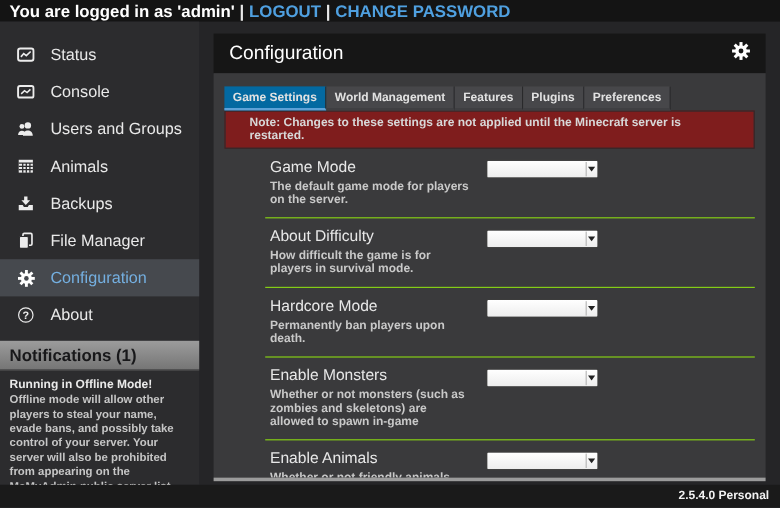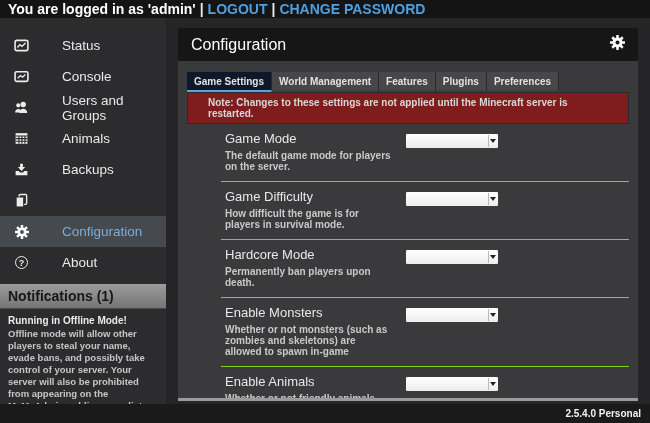--- a/index.html
+++ b/index.html
@@ -19,21 +19,21 @@
   .topbar .sep { color: #e8e8e8; margin: 0 4px; }
   .topbar .link { color: #4fa0e0; cursor: pointer; text-decoration: none; }
   
   .sidebar {
     position: absolute; left: 0; top: 18px; bottom: 19px; width: 166px;
     background: #2c2c2e;
   }
   .menu { padding-top: 12px; }
   .menu-item {
     height: 31px; display: flex; align-items: center;
-    padding-left: 13px; color: #e9e9e9; cursor: pointer; gap: 20px;
+    padding-left: 13px; color: #e9e9e9; cursor: pointer;
   }
   .menu-item .icon {
     width: 17px; height: 17px; display: flex;
     align-items: center; justify-content: center; color: #ececec;
     flex: 0 0 17px;
   }
   .menu-item .label { margin-left: 12px; font-size: 13.5px; }
   .menu-item.active { background: #46494e; }
   .menu-item.active .label { color: #74afe0; }
   .qmark {
@@ -72,21 +72,21 @@
     position: absolute; bottom: 0; left: 0; right: 0; height: 3px;
     background: #9b9b9b;
   }
   
   .tabs { display: flex; font-size: 10px; font-weight: bold; color: #e2e2e2; }
   .tab {
     padding: 4px 7px 3px; background: #47474a;
     border-right: 1px solid #29292b; border-bottom: 2px solid #3f3f42;
     white-space: nowrap; cursor: pointer;
   }
-  .tab.active { background: #0f172a; border-bottom-color: #5da2d8; }
+  .tab.active { background: #0369a1; border-bottom-color: #5da2d8; }
   .note {
     background: #7f1d1d; border: 1px solid #2b2b2d;
     padding: 4px 20px; font-size: 10px; font-weight: bold; color: #d8d8d8;
   }
   
   .row { display: flex; padding: 7px 3px 9px 4px; border-bottom: 1px solid #84cc16; margin-left: 34px; }
   .row-left { width: 170px; margin-right: 10px; }
   .row-title { font-size: 13px; font-weight: 400; color: #e8e8e8; margin-bottom: 4px; }
   .row-desc { font-size: 10px; font-weight: bold; color: #c9c9c9; line-height: 11px; }
   .select {
@@ -178,20 +178,21 @@
       <span class="label">Backups</span>
     </div>
 
     <div class="menu-item">
       <span class="icon">
         <svg width="15" height="15" viewBox="0 0 14 14">
             <rect x="4.8" y="1.4" width="7" height="9.2" rx="1" fill="none" stroke="currentColor" stroke-width="1.3"></rect>
             <rect x="2" y="3.8" width="7" height="9.2" rx="1" fill="currentColor" stroke="#2c2c2e" stroke-width="0.9"></rect>
           </svg>
       </span>
+      <span class="label">File Manager</span>
     </div>
 
     <div class="menu-item active">
       <span class="icon">
         <svg width="16" height="16" viewBox="0 0 16 16">
             <g fill="#ffffff">
               <rect x="6.8" y="1" width="2.4" height="14"></rect>
               <rect x="6.8" y="1" width="2.4" height="14" transform="rotate(45 8 8)"></rect>
               <rect x="6.8" y="1" width="2.4" height="14" transform="rotate(90 8 8)"></rect>
               <rect x="6.8" y="1" width="2.4" height="14" transform="rotate(135 8 8)"></rect>
@@ -258,21 +259,21 @@
       <div class="select">
         <span></span>
         <span class="arrow-zone">
             <span class="tri"></span>
           </span>
       </div>
     </div>
 
     <div class="row">
       <div class="row-left">
-        <div class="row-title">Game Difficulty</div>
+        <div class="row-title">About Difficulty</div>
         <div class="row-desc">How difficult the game is for players in survival mode.</div>
       </div>
       <div class="select">
         <span></span>
         <span class="arrow-zone">
             <span class="tri"></span>
           </span>
       </div>
     </div>
 

